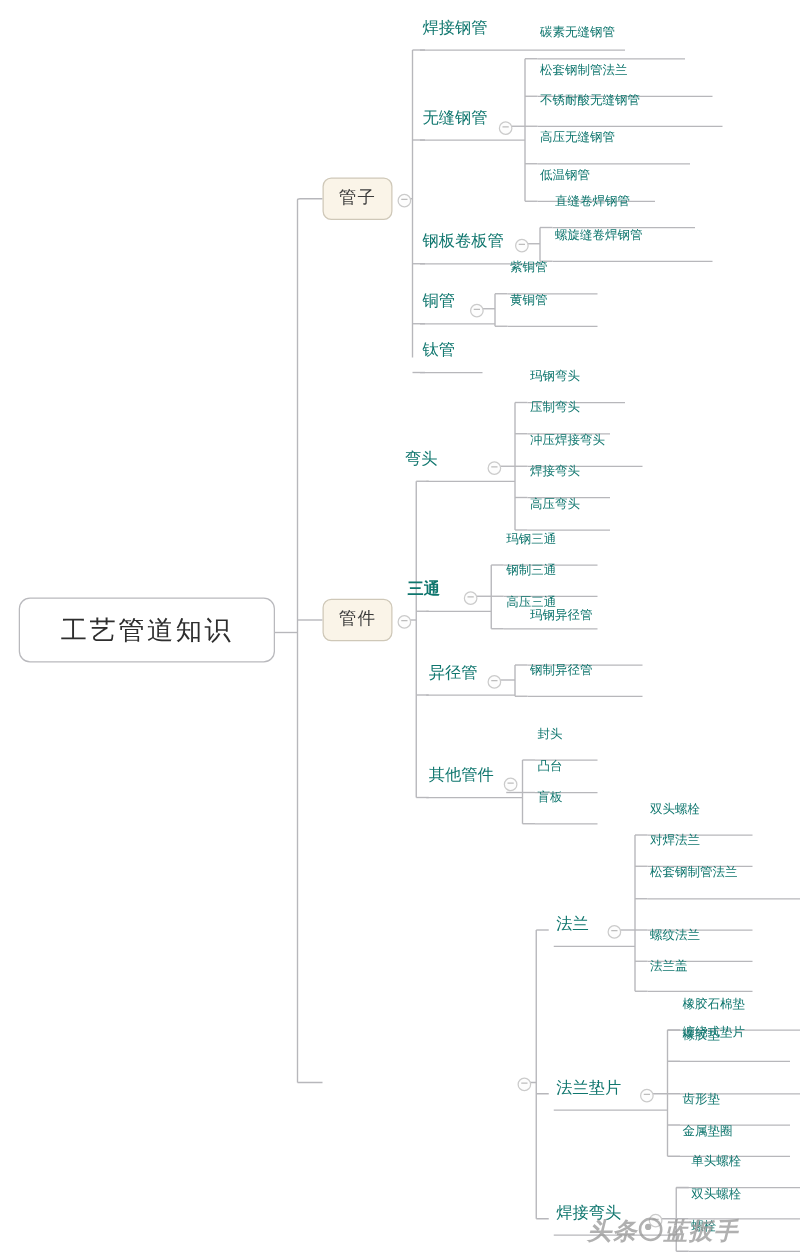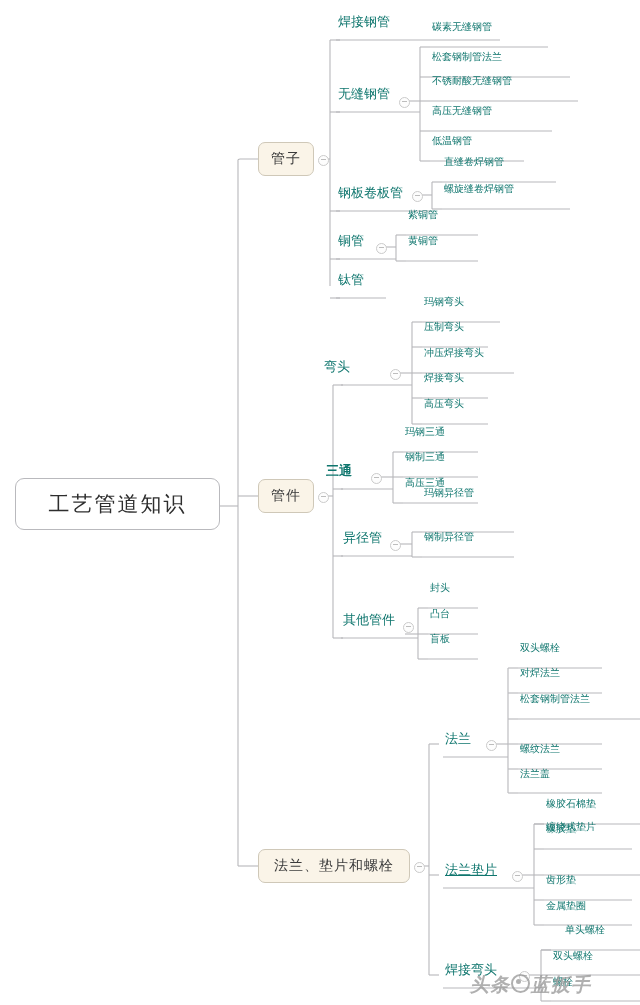--- a/index.html
+++ b/index.html
@@ -281,23 +281,20 @@
   <div class="node lv1" style="left:258px; top:142px; width:56px; height:34px;">
     <span>管子</span>
   </div>
   <div class="toggle" style="left:318px; top:155px;"></div>
 
   <div class="node lv1" style="left:258px; top:479px; width:56px; height:34px;">
     <span>管件</span>
   </div>
   <div class="toggle" style="left:318px; top:492px;"></div>
 
-  <div class="node lv1" style="left:258px; top:849px; width:152px; height:34px;">
-    <span>法兰、垫片和螺栓</span>
-  </div>
   <div class="toggle" style="left:414px; top:862px;"></div>
 
   <div class="node lv2" style="left:336px; top:15px;">
     <span>焊接钢管</span>
   </div>
 
   <div class="node lv2" style="left:336px; top:87px;">
     <span>无缝钢管</span>
   </div>
   <div class="toggle" style="left:399px; top:97px;"></div>
@@ -416,21 +413,21 @@
   <div class="node lv3" style="left:518px; top:694px;">
     <span>松套钢制管法兰</span>
   </div>
   <div class="node lv3" style="left:518px; top:744px;">
     <span>螺纹法兰</span>
   </div>
   <div class="node lv3" style="left:518px; top:769px;">
     <span>法兰盖</span>
   </div>
 
-  <div class="node lv2" style="left:443px; top:863px;text-decoration:underline;">
+  <div class="node lv2" style="left:443px; top:863px;">
     <span>法兰垫片</span>
   </div>
   <div class="toggle" style="left:512px; top:871px;"></div>
   <div class="node lv3" style="left:544px; top:799px;">
     <span>橡胶石棉垫</span>
   </div>
   <div class="node lv3" style="left:544px; top:824px;">
     <span>橡胶垫</span>
   </div>
   <div class="node lv3" style="left:544px; top:822px;">
@@ -440,21 +437,21 @@
     <span>齿形垫</span>
   </div>
   <div class="node lv3" style="left:544px; top:901px;">
     <span>金属垫圈</span>
   </div>
 
   <div class="node lv2" style="left:443px; top:963px;">
     <span>焊接弯头</span>
   </div>
   <div class="toggle" style="left:519px; top:971px;"></div>
-  <div class="node lv3" style="left:551px; top:925px;margin-left:12px;">
+  <div class="node lv3" style="left:551px; top:925px;">
     <span>单头螺栓</span>
   </div>
   <div class="node lv3" style="left:551px; top:951px;">
     <span>双头螺栓</span>
   </div>
   <div class="node lv3" style="left:551px; top:977px;">
     <span>螺栓</span>
   </div>
 
   <div id="watermark" style="left:470px; top:972px;">

